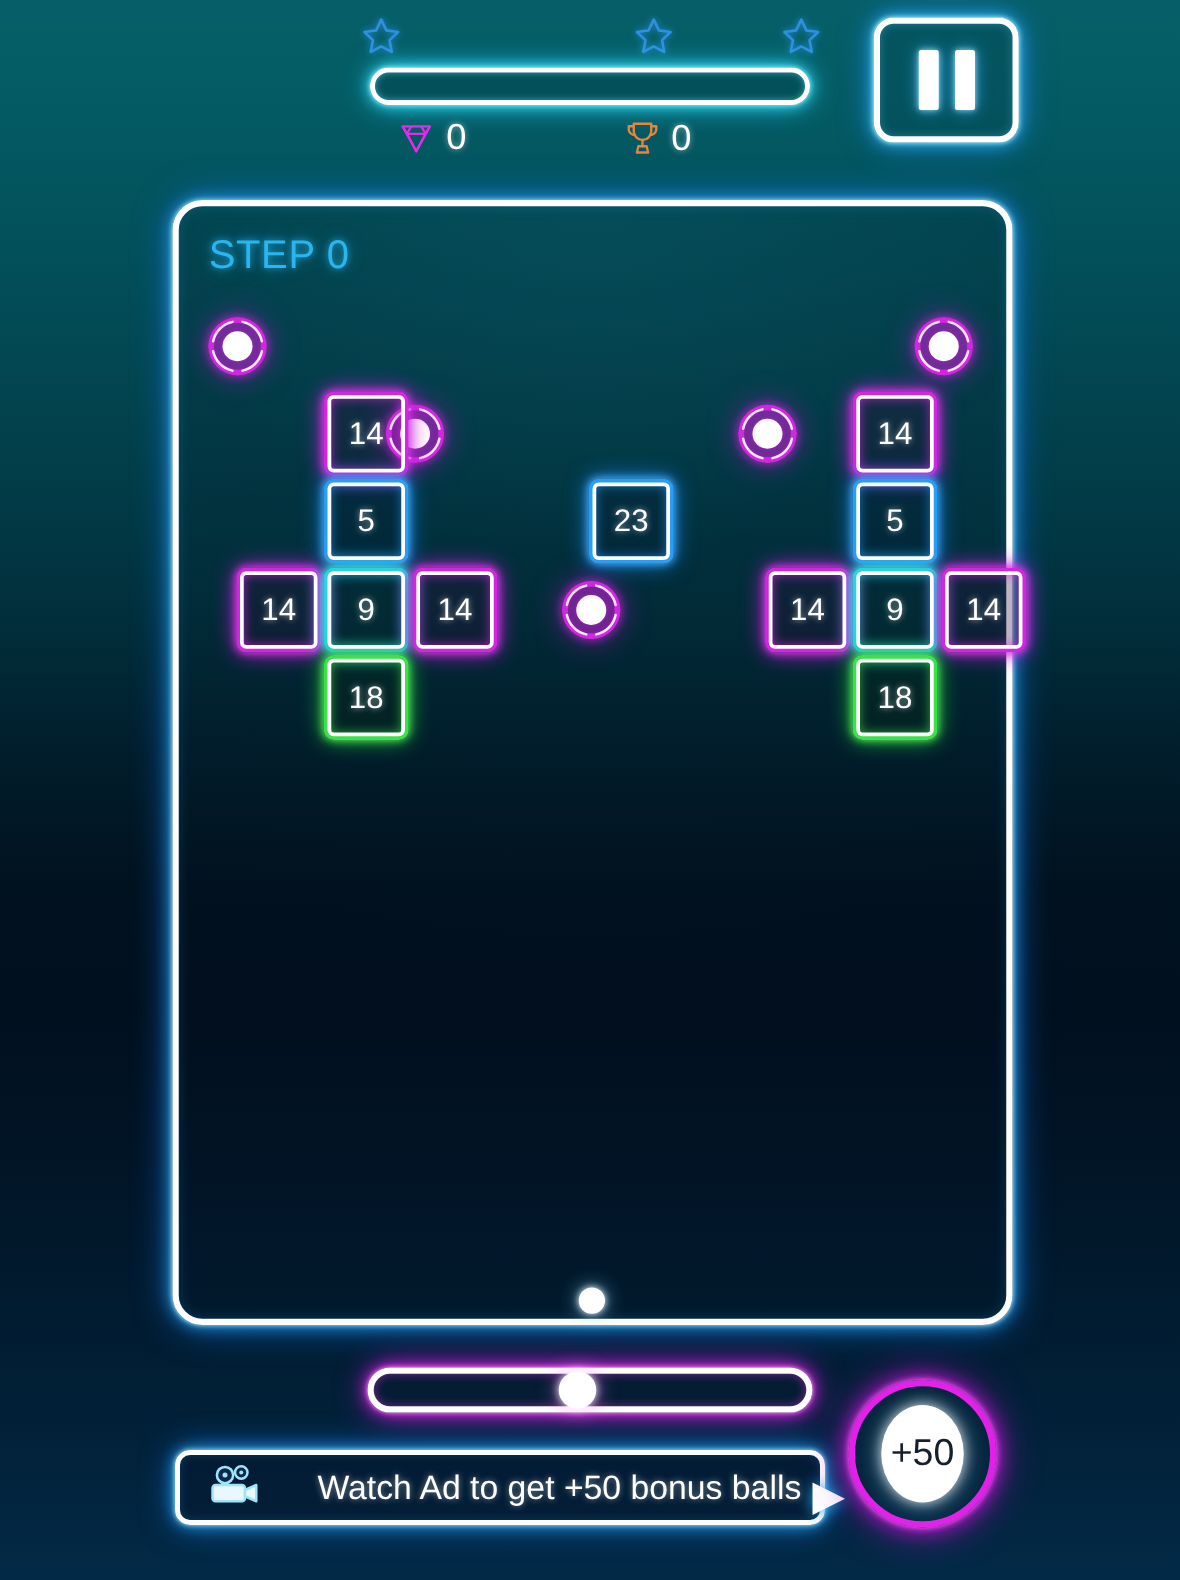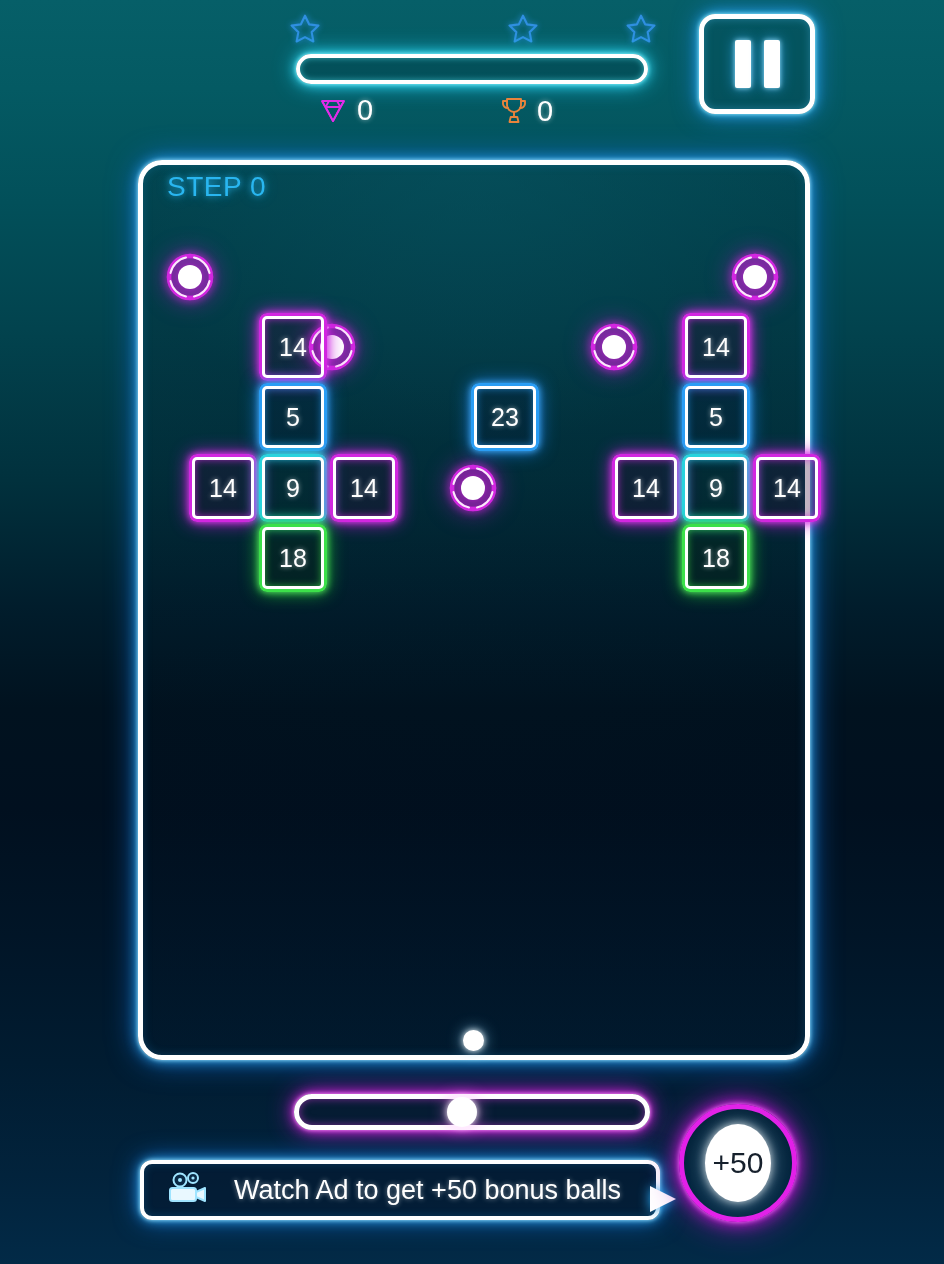--- a/index.html
+++ b/index.html
@@ -91,22 +91,22 @@
     box-sizing:border-box;
     background:
       radial-gradient(120% 70% at 50% 0%, rgba(7,72,86,.55) 0%, rgba(2,28,42,.25) 45%, rgba(0,10,24,.10) 100%);
     box-shadow:
       0 0 4px #a9e9ff,
       0 0 13px #2aa8ee,
       0 0 30px #1366c4,
       inset 0 0 10px rgba(40,150,220,.25);
   }
   #step-label{
-    position:absolute;left:24px;top:8px;
-    color:#29b6f0;font-size:28px;line-height:28px;letter-spacing:.5px;
+    position:absolute;left:24px;top:24px;
+    color:#29b6f0;font-size:32px;line-height:28px;letter-spacing:.5px;
     text-shadow:0 0 6px rgba(41,182,240,.8),0 0 14px rgba(41,182,240,.45);
   }
 
   
   .brick{
     position:absolute;width:62px;height:62px;
     border-radius:5px;box-sizing:border-box;
     display:flex;align-items:center;justify-content:center;margin-left:32px;
   }
   .brick .num{
@@ -180,20 +180,21 @@
     box-shadow:
       0 0 4px #a9e9ff,
       0 0 12px #2aa8ee,
       0 0 26px #1366c4,
       inset 0 0 8px rgba(40,150,220,.25);
     display:flex;align-items:center;padding-left:22px;gap:22px;
   }
   #ad-banner .label{
     color:#ffffff;font-size:27px;line-height:27px;
     text-shadow:0 0 5px rgba(255,255,255,.5);
+    margin-left:20px;
   }
   #ad-tail{
     position:absolute;left:650px;top:1186px;width:0;height:0;
     border-top:13px solid transparent;
     border-bottom:13px solid transparent;
     border-left:26px solid #ffffff;
     filter:drop-shadow(0 0 6px #2aa8ee);
   }
 
   #bonus-button{

